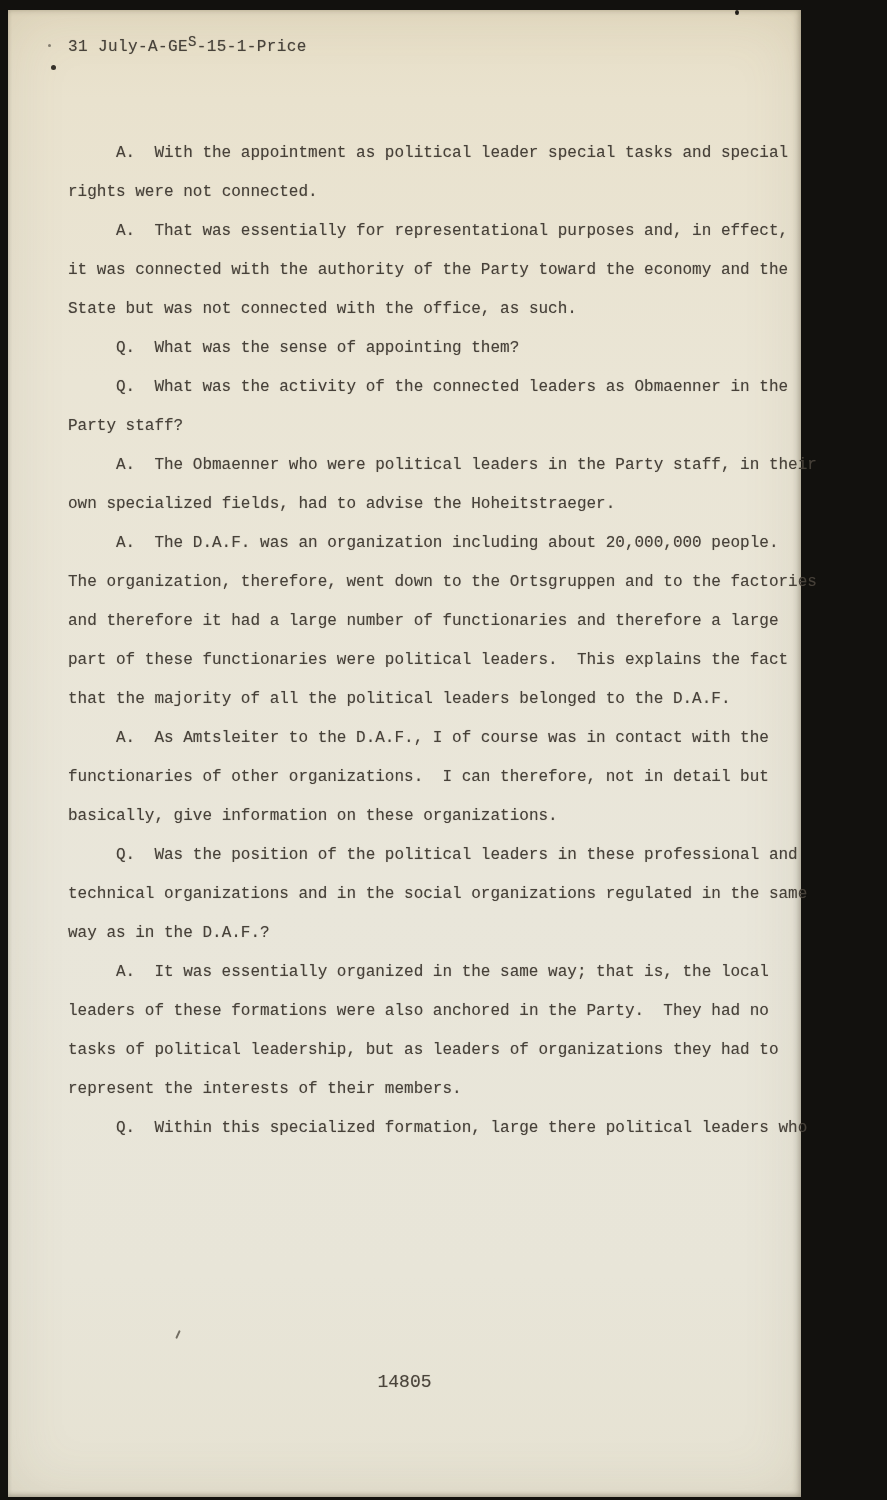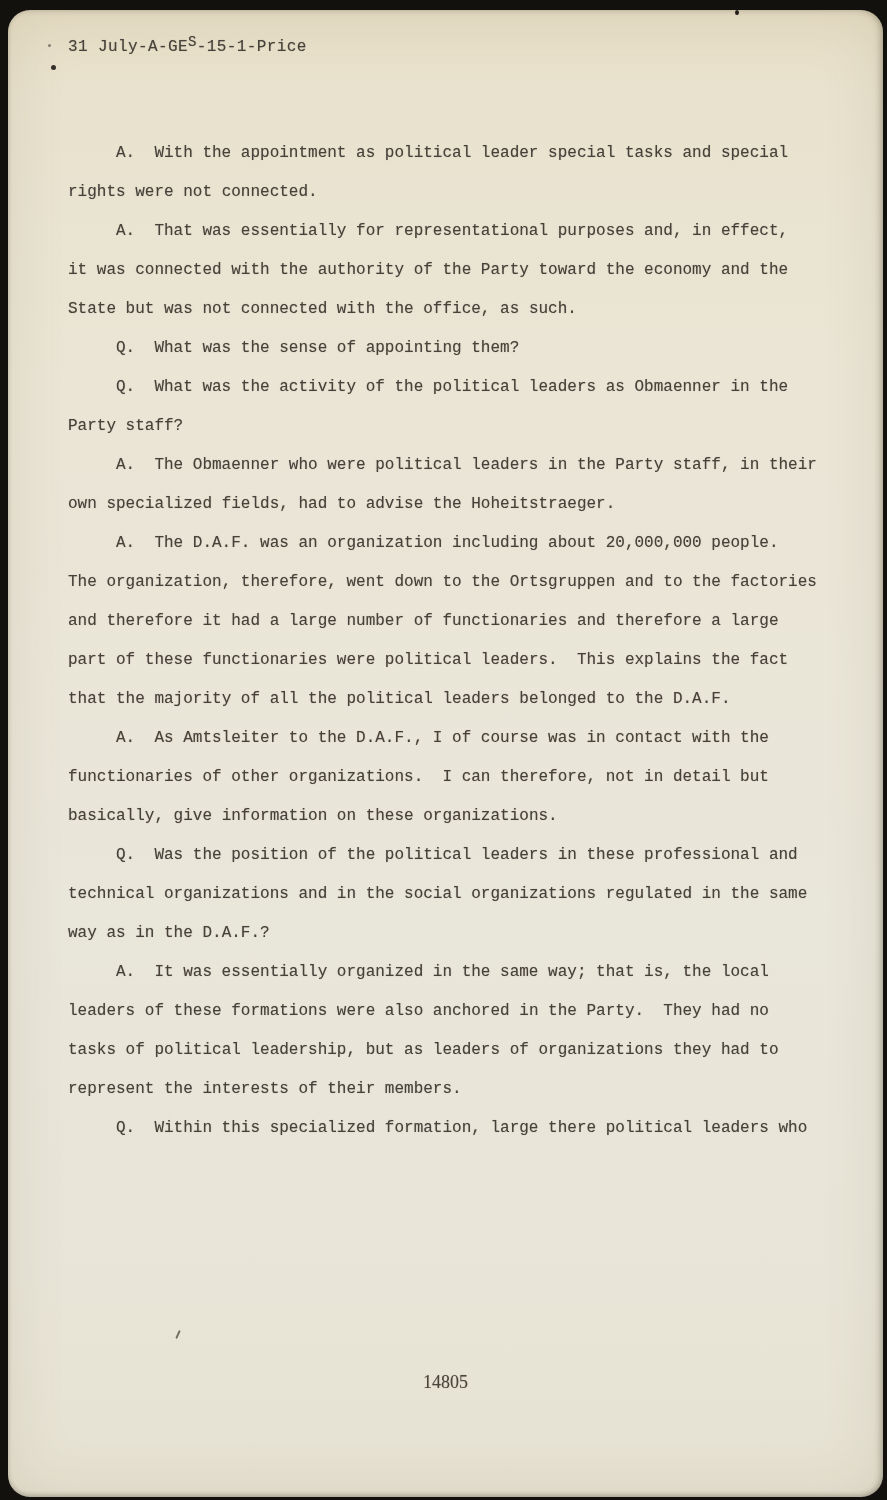--- a/index.html
+++ b/index.html
@@ -12,33 +12,32 @@
     width: 887px;
     height: 1500px;
     background: #12110e;
     overflow: hidden;
     font-family: "Liberation Mono", "DejaVu Sans Mono", monospace;
   }
   .paper {
     position: absolute;
     left: 8px;
     top: 10px;
-    width: 875px;
+    width: 793px;
     height: 1487px;
     background: linear-gradient(180deg,
       #e7dec6 0%,
       #e9e2ce 6%,
       #eae5d5 25%,
       #e9e6da 60%,
       #e8e5d8 85%,
       #e6e2d2 100%);
     box-shadow: inset 0 0 60px rgba(120,105,70,0.14),
                 inset -3px 0 6px rgba(60,50,35,0.25),
                 inset 0 -2px 4px rgba(60,50,35,0.2);
-    border-radius: 22px;
   }
   .header {
     position: absolute;
     left: 60px;
     top: 28px;
     font-size: 16px;
     letter-spacing: 0.4px;
     color: #47423a;
     text-shadow: 0 0 1px rgba(71,66,58,0.45);
     white-space: pre;
@@ -64,21 +63,20 @@
   }
   .page-number {
     position: absolute;
     left: 0;
     top: 1362px;
     width: 100%;
     text-align: center;
     font-size: 18px;
     color: #4a443b;
     text-shadow: 0 0 1px rgba(74,68,59,0.4);
-    font-family: Liberation Serif, serif;
   }
   .speck {
     position: absolute;
     border-radius: 50%;
     background: #35312a;
   }
   .speck-1 { left: 40px; top: 34px; width: 3px; height: 3px; opacity: 0.55; }
   .speck-2 { left: 43px; top: 55px; width: 5px; height: 5px; }
   .dot-top { position: absolute; left: 727px; top: 0px; width: 4px; height: 5px; border-radius: 50%; background: #201d18; }
   .tick-mark {
@@ -106,21 +104,21 @@
 
     <div class="header"><span>31 July-A-GE</span><span class="sup">S</span><span>-15-1-Price</span></div>
 
     <div class="body-text" id="paragraphs">
         <div class="para">A.  With the appointment as political leader special tasks and special
 rights were not connected.</div>
         <div class="para">A.  That was essentially for representational purposes and, in effect,
 it was connected with the authority of the Party toward the economy and the
 State but was not connected with the office, as such.</div>
         <div class="para">Q.  What was the sense of appointing them?</div>
-        <div class="para">Q.  What was the activity of the political leaders as Obmaenner in the
+        <div class="para">Q.  What was the activity of the connected leaders as Obmaenner in the
 Party staff?</div>
         <div class="para">A.  The Obmaenner who were political leaders in the Party staff, in their
 own specialized fields, had to advise the Hoheitstraeger.</div>
         <div class="para">A.  The D.A.F. was an organization including about 20,000,000 people.
 The organization, therefore, went down to the Ortsgruppen and to the factories
 and therefore it had a large number of functionaries and therefore a large
 part of these functionaries were political leaders.  This explains the fact
 that the majority of all the political leaders belonged to the D.A.F.</div>
         <div class="para">A.  As Amtsleiter to the D.A.F., I of course was in contact with the
 functionaries of other organizations.  I can therefore, not in detail but

